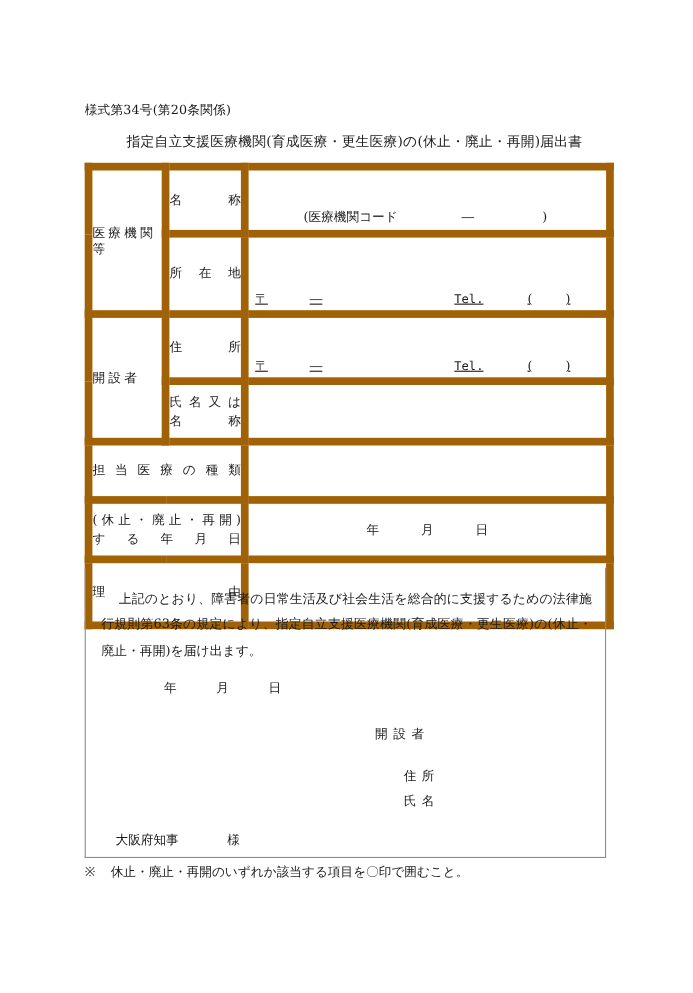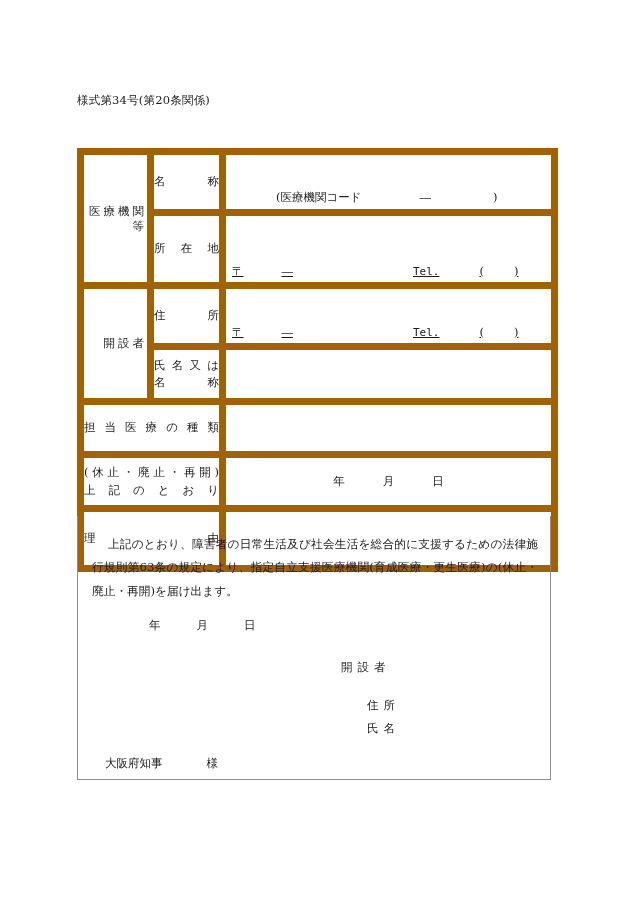--- a/index.html
+++ b/index.html
@@ -52,21 +52,21 @@
     font-size: 11.5px;
     vertical-align: middle;
     padding: 0;
   }
   .col-a { width: 70px; }
   .col-b { width: 72px; }
   .col-c { width: 332px; }
 
   
   .group-label {
-    text-align: right;
+    text-align: left;
     letter-spacing: 3px;
     padding-left: 3px;
   }
   
   .sub-label {
     text-align: justify;
     text-align-last: justify;
     padding: 0 9px;
     line-height: 1.5;
   }
@@ -212,20 +212,21 @@
     white-space: nowrap;
   }
   .footnote .mark-gap { display: inline-block; width: 14px; }
 </style>
 </head>
 <body>
 
 <div id="page">
 
   <div class="form-no">様式第34号(第20条関係)</div>
+  <div class="doc-title">指定自立支援医療機関(育成医療・更生医療)の(休止・廃止・再開)届出書</div>
 
   <table class="form-table">
     <colgroup>
       <col class="col-a">
         <col class="col-b">
         <col class="col-c">
     </colgroup>
     <tbody>
 
       <tr>
@@ -266,21 +267,21 @@
       </tr>
 
       <tr>
         <td class="wide-label h-kind" colspan="2">担当医療の種類</td>
         <td class="val-cell h-kind"></td>
       </tr>
 
       <tr>
         <td class="wide-label h-date" colspan="2">
           <span class="ln">(休止・廃止・再開)</span>
-          <span class="ln">上記のとおり</span>
+          <span class="ln">する年月日</span>
         </td>
         <td class="h-date date-line">
           <span>年</span><span class="dgap"></span><span>月</span><span class="dgap"></span><span>日</span>
         </td>
       </tr>
 
       <tr>
         <td class="wide-label h-reason" colspan="2">理由</td>
         <td class="val-cell h-reason"></td>
       </tr>
@@ -298,14 +299,17 @@
 
     <div class="sig-founder">開設者</div>
     <div class="sig-addr">住所</div>
     <div class="sig-name">氏名</div>
 
     <div class="addressee">
       <span>大阪府知事</span><span class="agap"></span><span>様</span>
     </div>
   </div>
 
+  <div class="footnote">
+    <span>※</span><span class="mark-gap"></span><span>休止・廃止・再開のいずれか該当する項目を〇印で囲むこと。</span>
+  </div>
 
 </div>
 
 </body></html>

